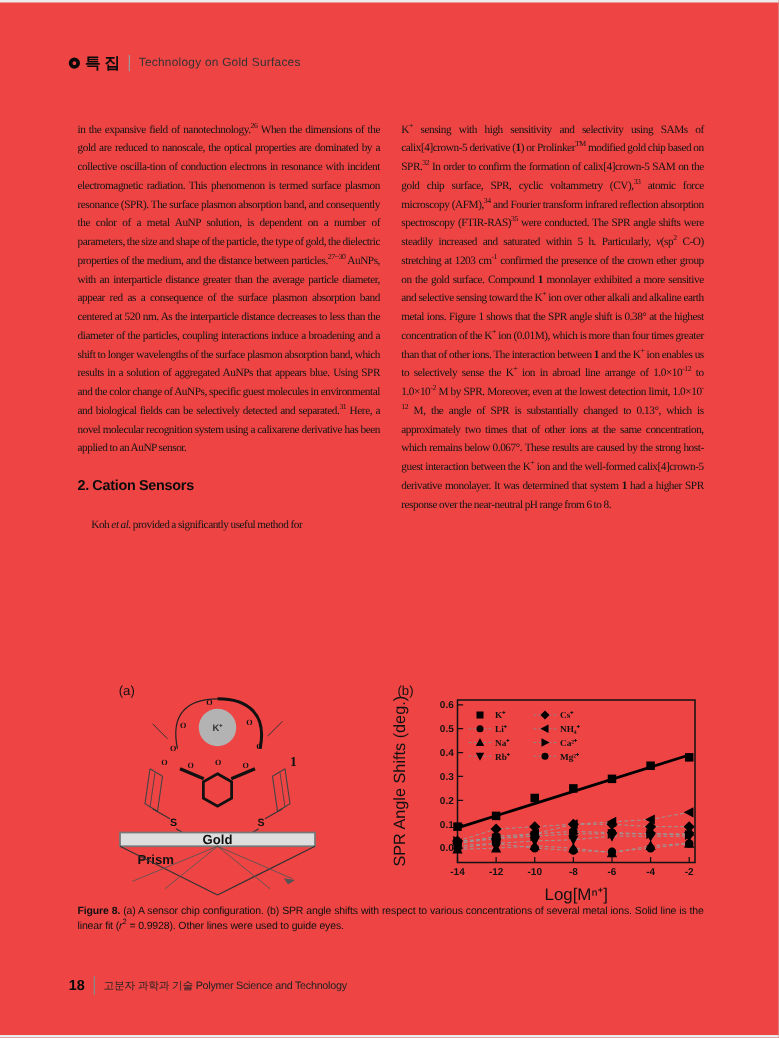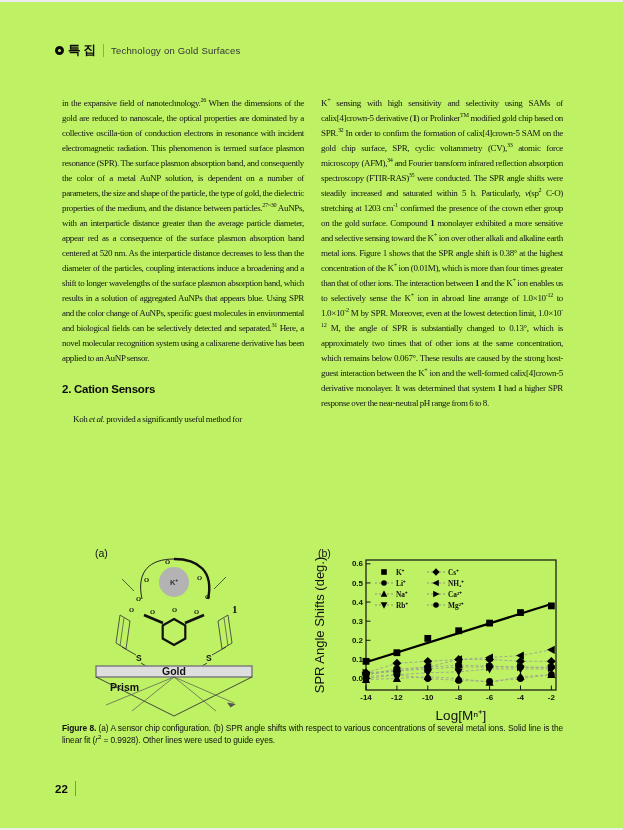--- a/index.html
+++ b/index.html
@@ -1,18 +1,18 @@
 <!DOCTYPE html>
 <html><head>
 <meta charset="utf-8">
 <style>
   *{margin:0;padding:0;box-sizing:border-box}
   html,body{background:#c9c9c9}
   body{font-family:"Liberation Serif","DejaVu Serif",serif}
-  .page{position:relative;width:623px;height:830px;margin:0 auto;background:#bef264;
+  .page{position:relative;width:623px;height:830px;margin:0 auto;background:#ef4444;
         border-top:2px solid #ececec;border-bottom:2px solid #ececec;overflow:hidden}
   
   .header{position:absolute;left:55px;top:40px;display:flex;align-items:center;
           font-family:"Liberation Sans",sans-serif}
   .ring{width:9px;height:9px;border:3px solid #0a0a0a;border-radius:50%;margin-right:4px}
   .badge{font-weight:bold;font-size:12.5px;letter-spacing:3px;color:#0a0a0a}
   .hdiv{width:1px;height:13px;background:#999;margin:0 7px 0 4px}
   .htitle{font-size:9.5px;color:#333;letter-spacing:.2px}
   
   .columns{position:absolute;left:62px;top:94px;width:501px;display:flex;gap:17px;color:#141414}
@@ -232,17 +232,18 @@
       <line x1="117" y1="53" x2="135" y2="53" stroke="#888" stroke-width="0.9" stroke-dasharray="2,2"></line>
       <circle fill="#000" cx="126" cy="53" r="2.8"></circle>
       <text x="138" y="55.8" font-size="7.4" font-weight="bold" font-family="Liberation Serif, serif" fill="#111">Mg²⁺</text>
     </svg>
 
   <div class="caption">
     <b>Figure 8.</b><span> (a) A sensor chip configuration. (b) SPR angle shifts with respect to various concentrations of several metal ions. Solid line is the linear fit (<i>r</i><sup>2</sup> = 0.9928). Other lines were used to guide eyes.</span>
   </div>
 
   <div class="footer">
-    <span class="pagenum">22</span>
+    <span class="pagenum">18</span>
     <span class="fdiv"></span>
+    <span class="ftext"><span>고분자 과학과 기술</span> <span>Polymer Science and Technology</span></span>
   </div>
 
 </div>
 
 </body></html>

